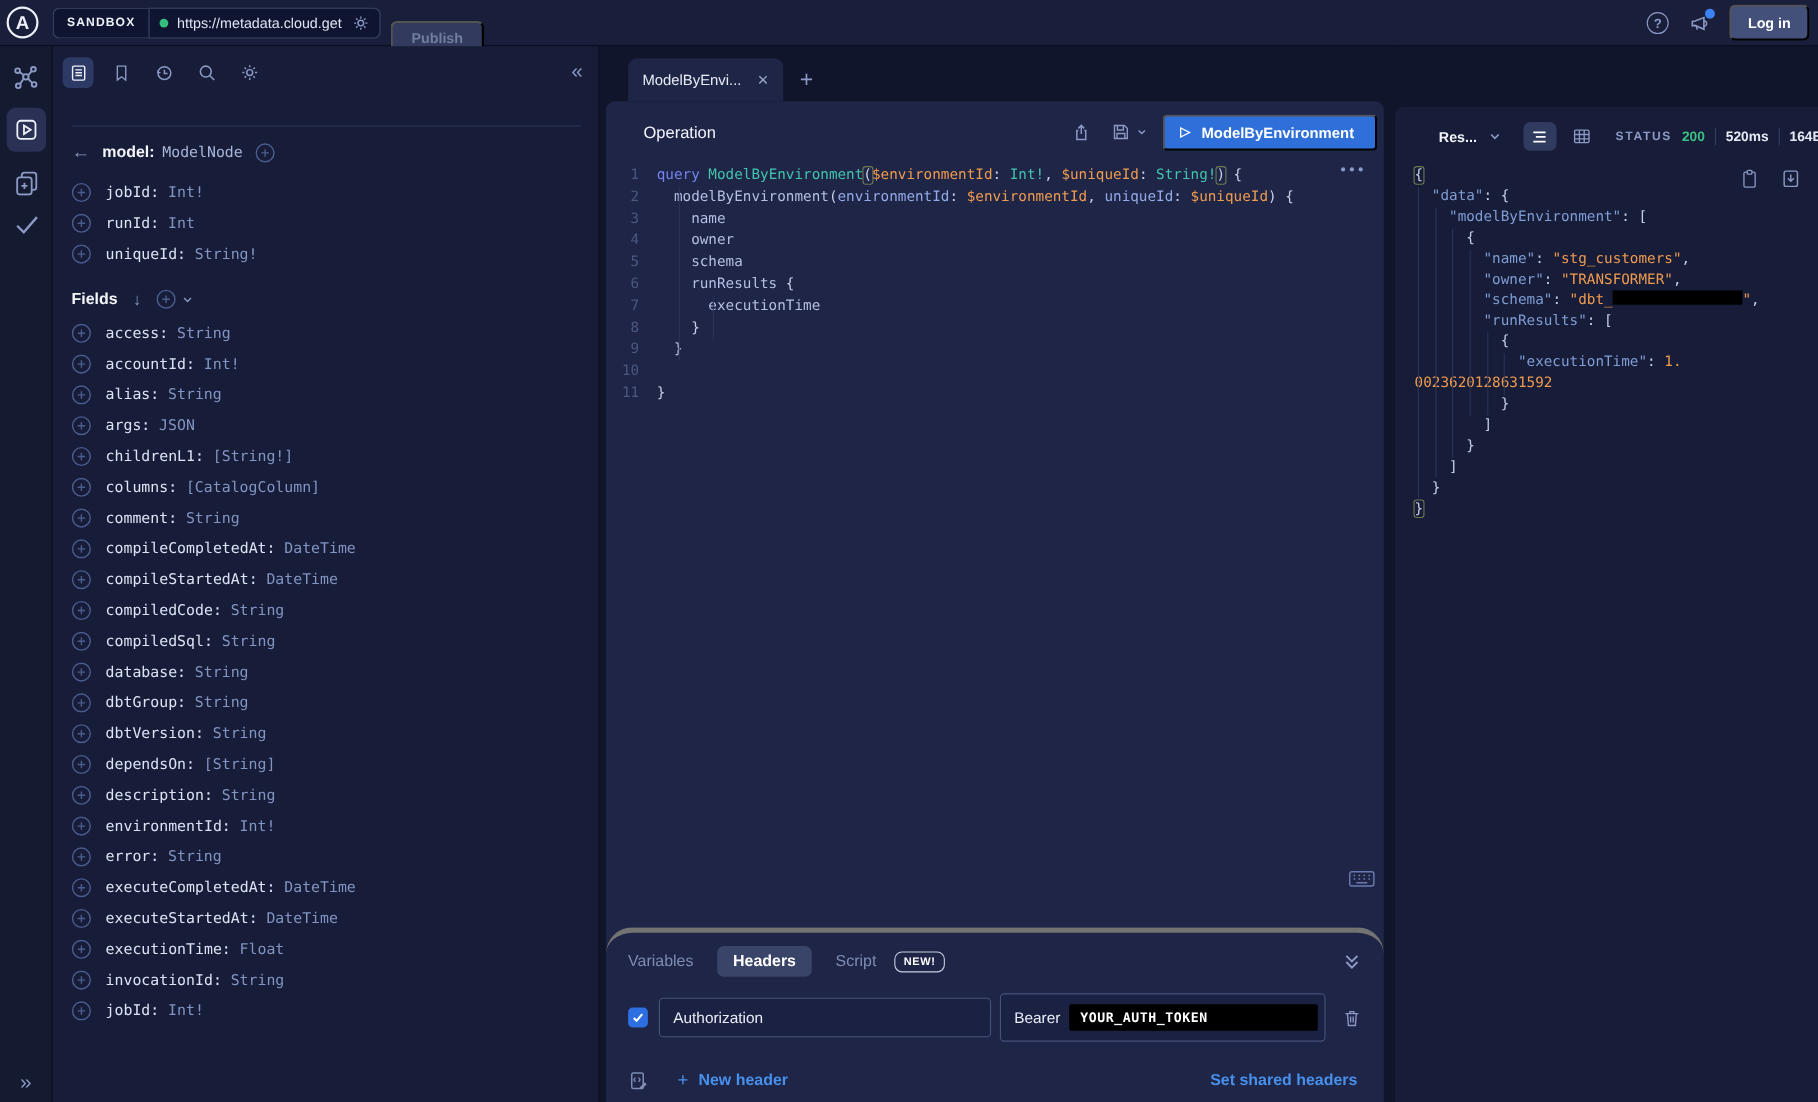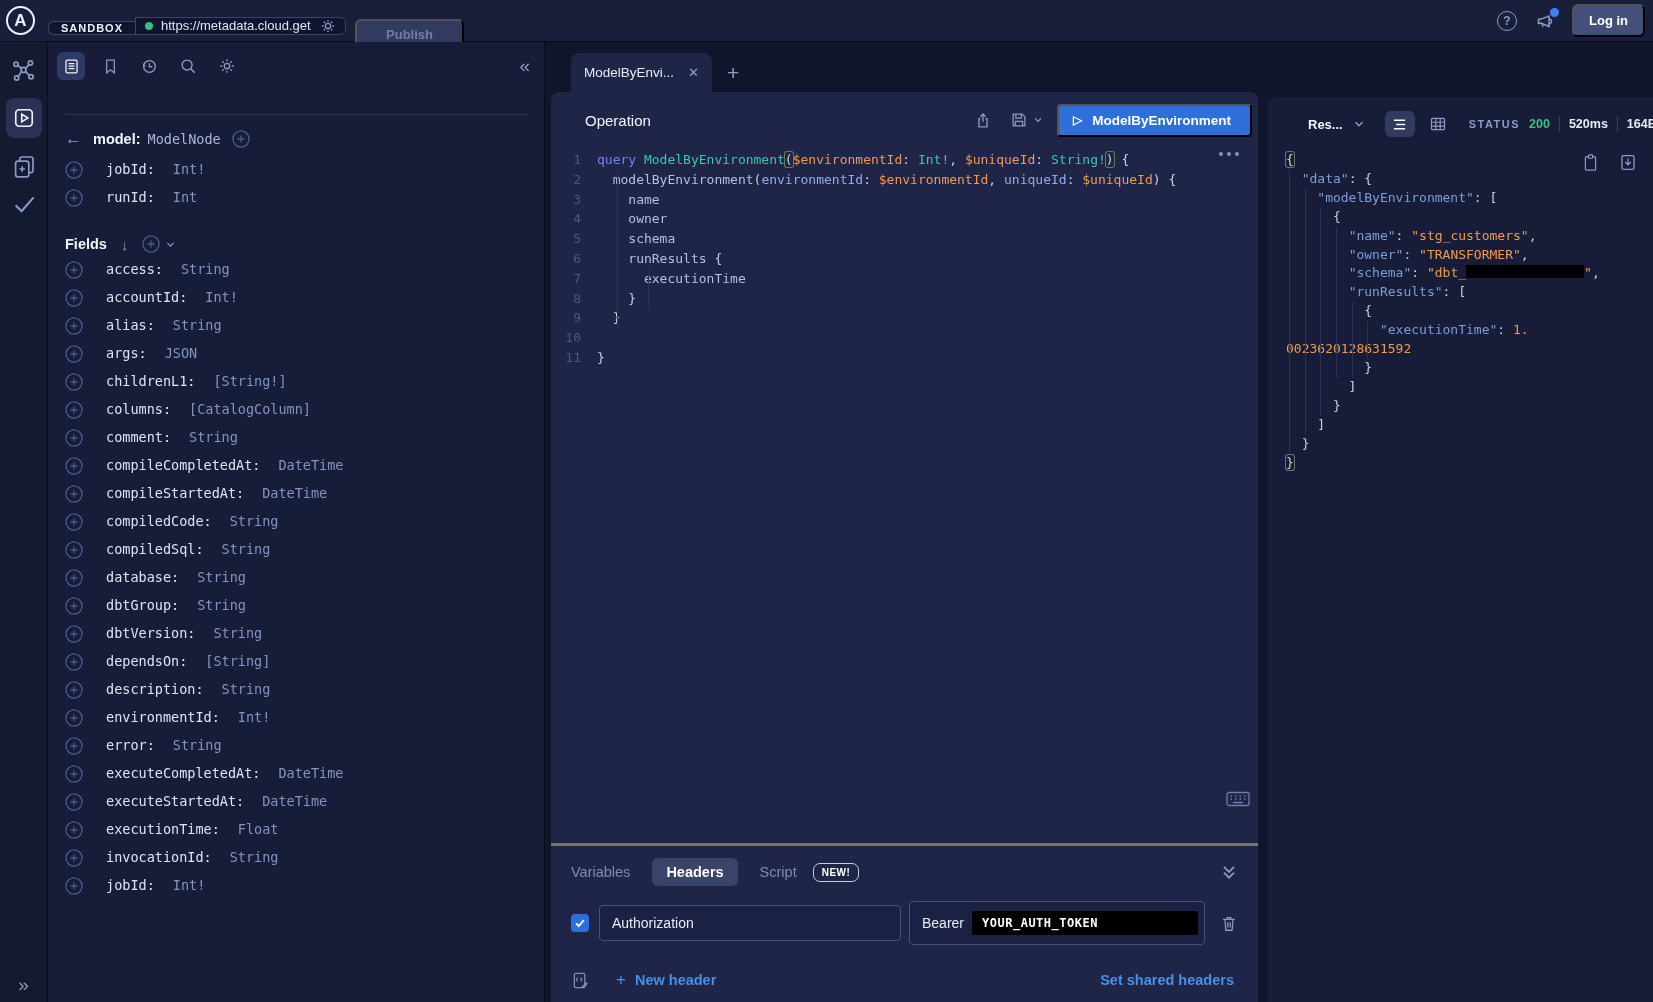--- a/index.html
+++ b/index.html
@@ -4,28 +4,28 @@
 <style>
   * { box-sizing:border-box; margin:0; padding:0; }
   html,body { width:1653px; height:1002px; overflow:hidden; }
   body { background:#10152b; font-family:"Liberation Sans",sans-serif; color:#e8ecf7; }
   svg { display:block; }
 
   
   .topbar { height:42px; background:#191f3a; border-bottom:1px solid #090d1d; display:flex; align-items:center; }
   .logo { width:29px; height:29px; border:2.5px solid #eef1fa; border-radius:50%; color:#eef1fa;
           font-weight:bold; font-size:17px; display:flex; align-items:center; justify-content:center; margin:0 13px 0 6px; }
-  .addr { display:flex; height:28px;align-items:flex-end; }
+  .addr { display:flex; height:28px; }
   .chip-sandbox { background:#0f1530; border:1px solid #3c4466; border-right:none; border-radius:6px 0 0 6px;
           color:#eef1fa; font-size:11px; font-weight:bold; letter-spacing:1px; display:flex; align-items:center; padding:0 12px; }
   .urlbox { background:#0f1530; border:1px solid #3c4466; border-radius:0 6px 6px 0; display:flex; align-items:center;
           gap:8px; padding:0 9px; width:211px; }
   .dot-green { width:8px; height:8px; border-radius:50%; background:#34c07c; flex:none; }
   .url-text { color:#dfe4f2; font-size:13px; white-space:nowrap; overflow:hidden; flex:1; }
-  .btn-publish { margin-left:9px; background:#323b5e; color:#717ea1; font-weight:bold; font-size:13px; border-radius:6px; padding:6px 29px;margin-top:28px; }
+  .btn-publish { margin-left:9px; background:#323b5e; color:#717ea1; font-weight:bold; font-size:13px; border-radius:6px; padding:6px 17px;margin-top:28px; }
   .topbar-right { margin-left:auto; display:flex; align-items:center; }
   .help-ic { width:20px; height:20px; border:1.5px solid #8b99c4; border-radius:50%; color:#8b99c4;
           font-size:12px; font-weight:bold; display:flex; align-items:center; justify-content:center; }
   .mega-wrap { position:relative; margin-left:18px; }
   .notif-dot { position:absolute; top:-3px; right:-3px; width:9px; height:9px; border-radius:50%; background:#3b82f6; }
   .btn-login { background:#42507a; color:#fff; font-weight:bold; font-size:13px; padding:7px 15px; border-radius:6px; margin:0 8px 0 16px; }
 
   
   .page-body { display:flex; height:960px; }
 
@@ -43,21 +43,21 @@
   .collapse-left { margin-left:auto; color:#8b99c4; font-size:19px; }
   .docs-content { padding:12px 0 0 17px; }
   .docs-title { font-size:15px; font-weight:bold; color:#f2f5fc; }
   .docs-divider { border-bottom:1px solid #2b3254; margin:12px 16px 0 0; }
   .model-row { margin-top:10px; height:28px; display:flex; align-items:center; gap:11px; }
   .back-arrow { color:#8b99c4; font-size:17px; }
   .model-label { font-weight:bold; font-size:14.5px; color:#f2f5fa;text-align:right; }
   .model-type { font-family:"DejaVu Sans Mono",monospace; font-size:13.5px; color:#a9b6d9; margin-left:-4px; }
   .docs-h3 { margin-top:17px; font-size:14.5px; font-weight:bold; color:#f2f5fa; }
   .doc-list { margin-top:8px; }
-  .doc-row { height:28px; display:flex; gap:23px; }
+  .doc-row { height:28px; display:flex; align-items:center; gap:13px; }
   .doc-name { font-family:"DejaVu Sans Mono",monospace; font-size:13.5px; color:#dce3f4; }
   .doc-type { font-family:"DejaVu Sans Mono",monospace; font-size:13.5px; color:#8294c2; }
   .fields-head { margin-top:18px; display:flex; align-items:center; gap:14px; }
   .sort-ic { color:#8b99c4; font-size:15px; font-weight:bold; }
 
   
   .center { width:723px; display:flex; flex-direction:column; background:#10152b; }
   .tabrow { height:50px; flex:none; display:flex; align-items:flex-end; padding-left:26px; }
   .tab { width:141px; height:39px; background:#1f2546; border-radius:8px 8px 0 0; display:flex; align-items:center; padding:0 13px; gap:8px; }
   .tab-title { flex:1; color:#e8ecf7; font-size:13.5px; white-space:nowrap; overflow:hidden; }
@@ -79,21 +79,21 @@
   .tk-kw { color:#7583f0; } .tk-op { color:#41c4ad; } .tk-var { color:#ef9b4f; } .tk-type { color:#41c4ad; }
   .tk-fld { color:#b6bfe3; } .tk-arg { color:#93aae8; } .tk-pun { color:#c7cfe8; }
   .tk-brk { color:#c7cfe8; box-shadow:0 0 0 1px #6d7950; border-radius:2px; }
   .guide { position:absolute; width:1px; background:#2b345a; }
   .g1 { left:66px; top:32px; height:158px; }
   .g2 { left:97px; top:131px; height:40px; }
   .dots-more { position:absolute; top:12px; right:18px; }
   .kbd-ic { position:absolute; right:8px; bottom:36px; color:#6b7bb0; }
 
   
-  .bottom-sec { height:159px; flex:none; border-top:3px solid #737373; padding:9px 20px 0 20px; }
+  .bottom-sec { height:159px; flex:none; border-top:5px solid #737373; padding:9px 20px 0 20px;border-radius:24px; }
   .btabs { display:flex; align-items:center; gap:22px; height:34px; }
   .btab { color:#7e8cb4; font-size:14.5px; }
   .btab.active { background:#3a4368; color:#fff; font-weight:bold; padding:6px 14px; border-radius:6px; }
   .badge-new { border:1.5px solid #c6cde0; color:#fff; font-size:10px; font-weight:bold; letter-spacing:0.5px;
                padding:3px 8px; border-radius:7px; margin-left:-6px; }
   .collapse-dd { margin-left:auto; color:#8b99c4; }
   .hdr-row { margin-top:12px; display:flex; align-items:center; }
   .cbx { width:18px; height:18px; background:#2d6fe0; border-radius:4px; display:flex; align-items:center; justify-content:center; flex:none; }
   .field-key { margin-left:10px; width:311px; height:36px; border:1px solid #47517a; border-radius:4px; background:#1b2142;
                display:flex; align-items:center; padding:0 12px; color:#e8ecf7; font-size:14px; }
@@ -266,20 +266,30 @@
             </div>
             <div class="doc-row">
               <span style="display: flex;">
                 <svg width="18" height="18" viewBox="0 0 17 17" fill="none" stroke="#4b5c8e" stroke-width="1.2">
                   <circle cx="8.5" cy="8.5" r="7.6"></circle>
                   <path d="M8.5 5.3v6.4M5.3 8.5h6.4"></path>
                 </svg>
               </span>
               <span class="doc-name">runId:</span>
               <span class="doc-type" style="margin-left: -5px;">Int</span>
+            </div>
+            <div class="doc-row">
+              <span style="display: flex;">
+                <svg width="18" height="18" viewBox="0 0 17 17" fill="none" stroke="#4b5c8e" stroke-width="1.2">
+                  <circle cx="8.5" cy="8.5" r="7.6"></circle>
+                  <path d="M8.5 5.3v6.4M5.3 8.5h6.4"></path>
+                </svg>
+              </span>
+              <span class="doc-name">uniqueId:</span>
+              <span class="doc-type" style="margin-left: -5px;">String!</span>
             </div>
           </div>
 
         <div class="fields-head">
           <h3 class="docs-h3" style="margin-top:0">Fields</h3>
           <span class="sort-ic">↓</span>
           <span style="display:flex;align-items:center;gap:5px">
             <svg width="18" height="18" viewBox="0 0 17 17" fill="none" stroke="#4b5c8e" stroke-width="1.2">
               <circle cx="8.5" cy="8.5" r="7.6"></circle>
                 <path d="M8.5 5.3v6.4M5.3 8.5h6.4"></path>

